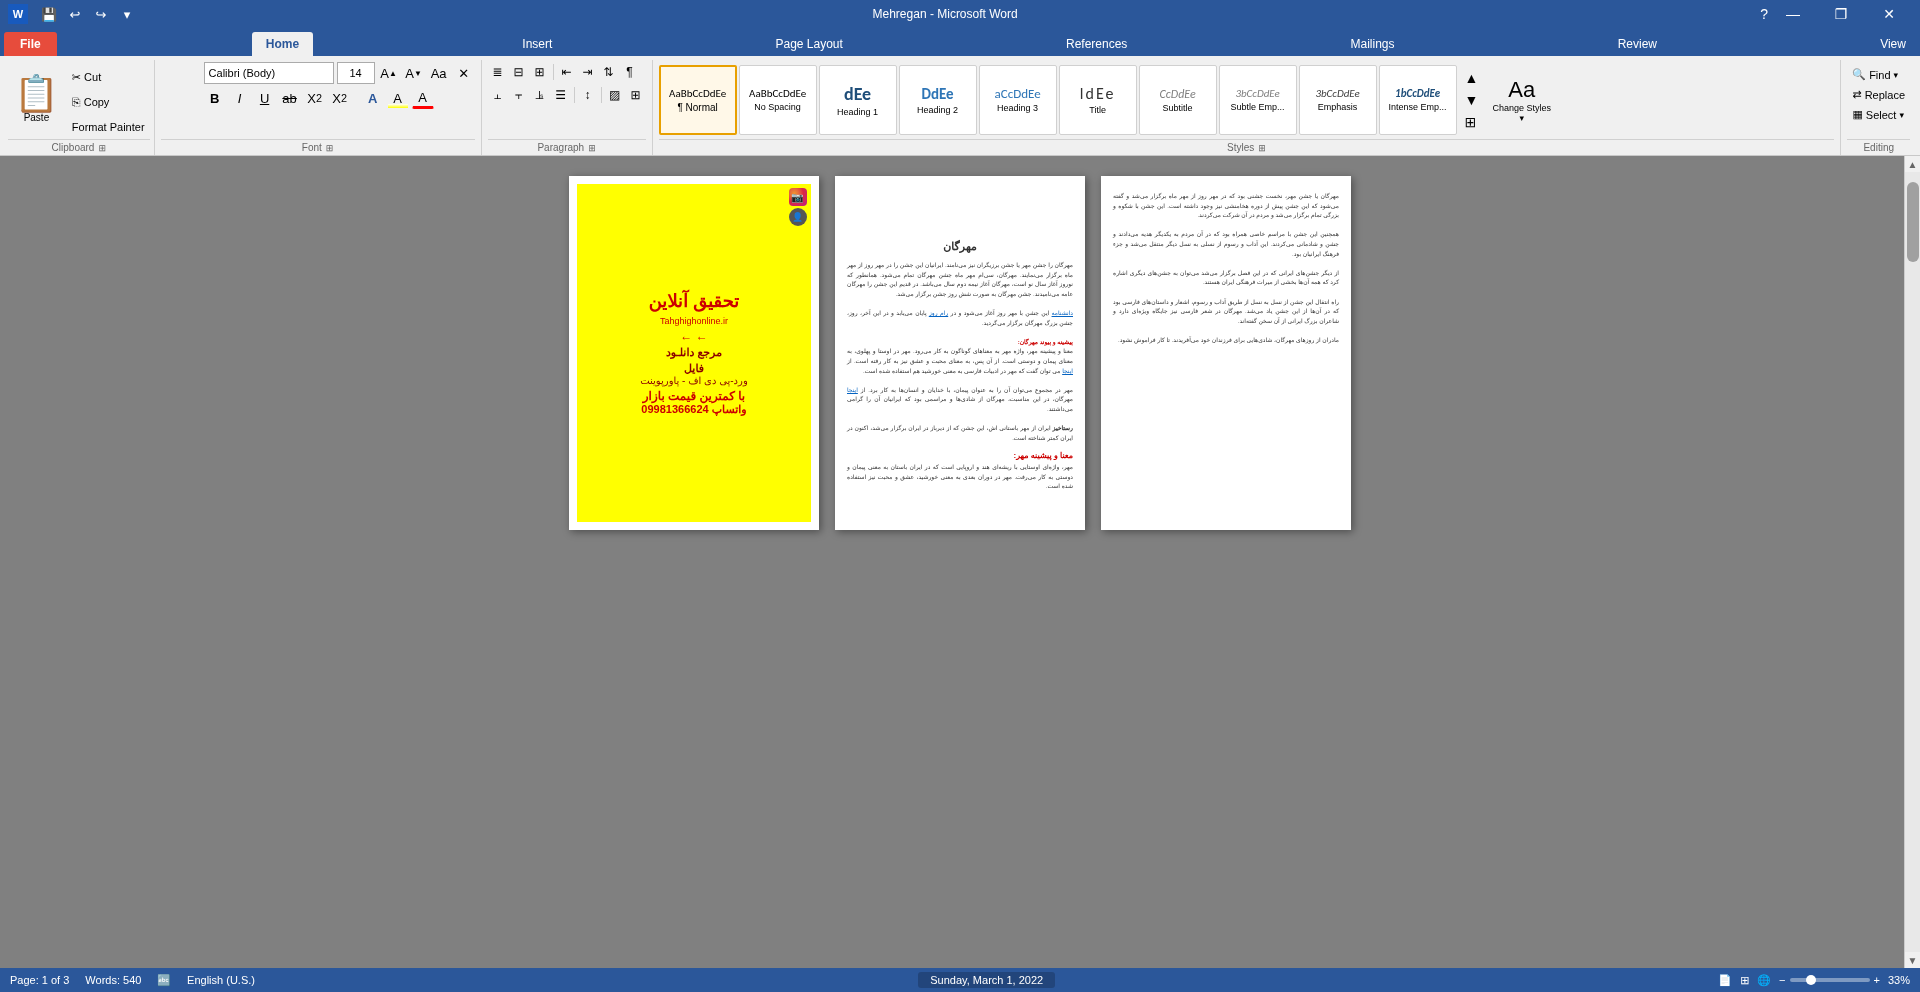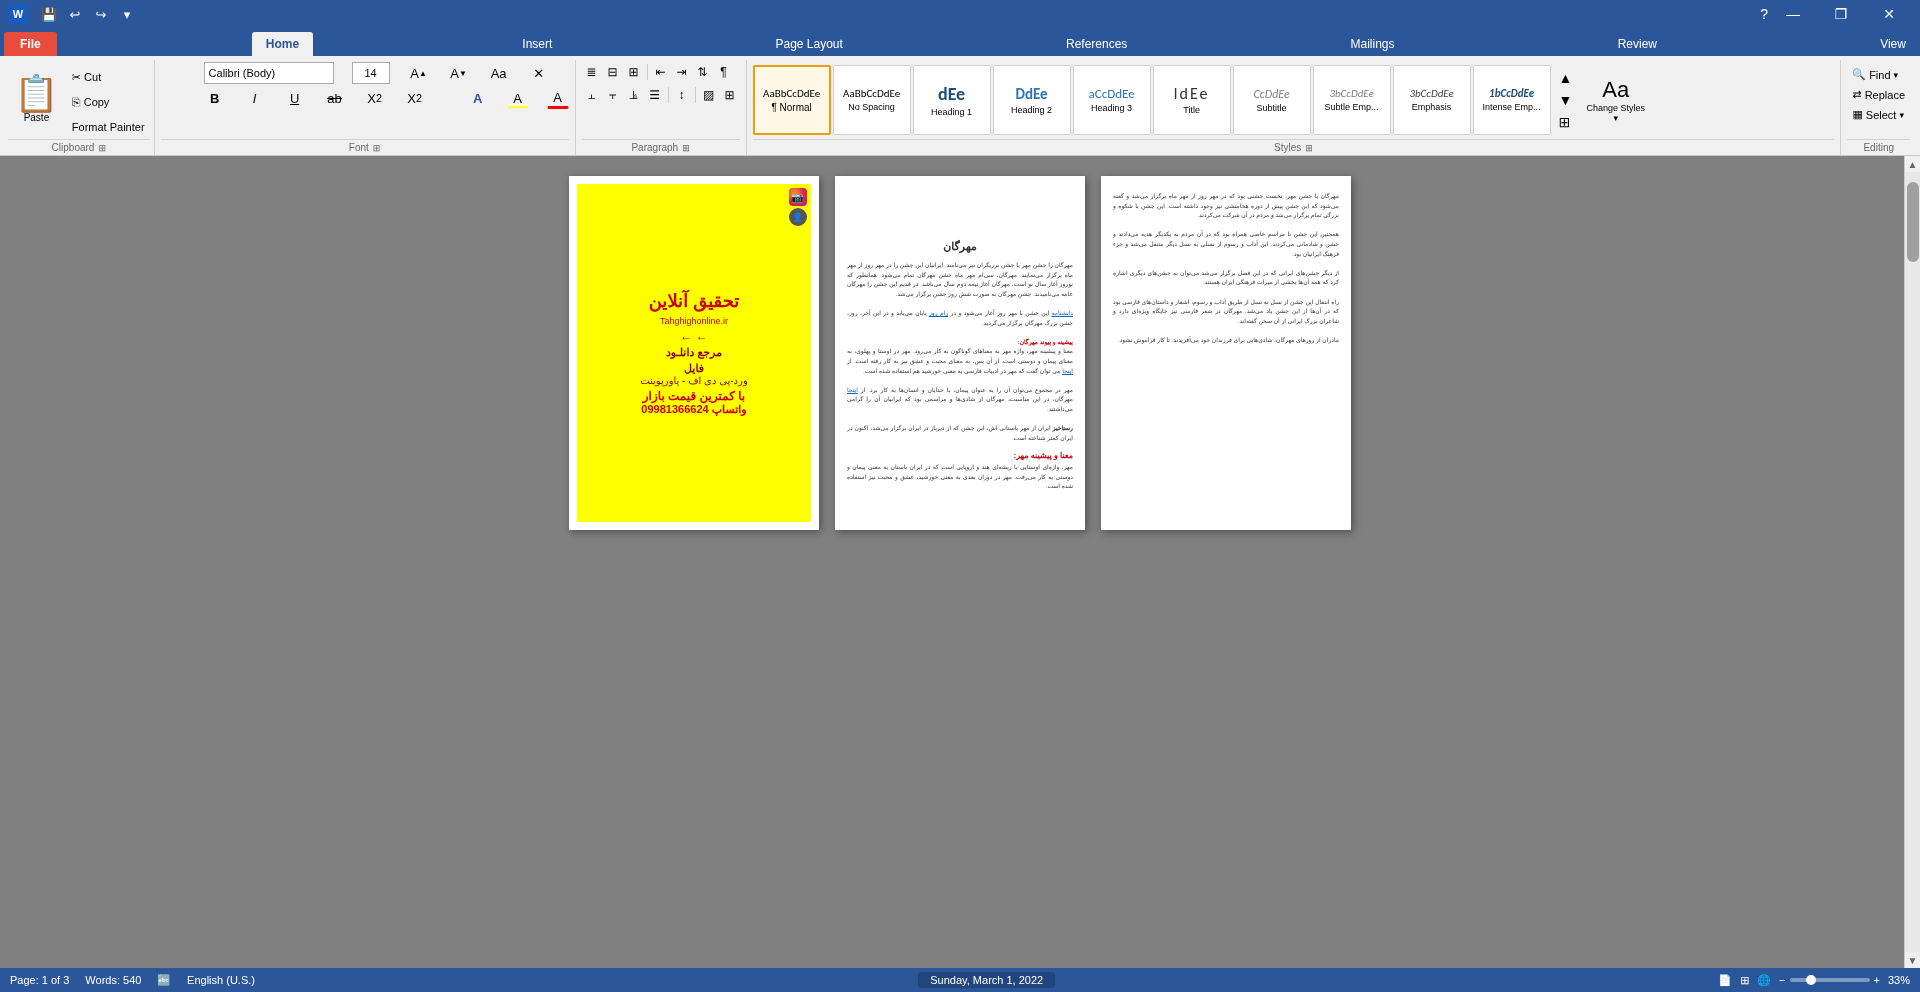--- a/index.html
+++ b/index.html
@@ -103,21 +103,21 @@
     }
     .size-selector {
       height: 22px;
       width: 38px;
       border: 1px solid #ababab;
       font-size: 11px;
       padding: 1px 4px;
       background: white;
       text-align: center;
     }
-    .font-row { display: flex; gap: 18px; align-items: center; padding-left: 43px; }
+    .font-row { display: flex; gap: 3px; align-items: center; padding-left: 43px; }
     .font-btn {
       width: 22px;
       height: 22px;
       border: 1px solid transparent;
       background: none;
       cursor: pointer;
       display: flex;
       align-items: center;
       justify-content: center;
       font-size: 13px;
@@ -379,20 +379,21 @@
 <div class="title-bar">
   <div class="title-bar-left">
     <div class="word-icon">W</div>
     <div class="quick-access">
       <div class="qa-btn">💾</div>
       <div class="qa-btn">↩</div>
       <div class="qa-btn">↪</div>
       <div class="qa-btn">▾</div>
     </div>
   </div>
+  <div class="title-bar-center">Mehregan - Microsoft Word</div>
   <div class="title-bar-right">
     <div class="help-btn">?</div>
     <div class="title-btn">—</div>
     <div class="title-btn">❐</div>
     <div class="title-btn close">✕</div>
   </div>
 </div>
 
 <div class="ribbon-tabs">
   <div class="ribbon-tab file-tab">File</div>

